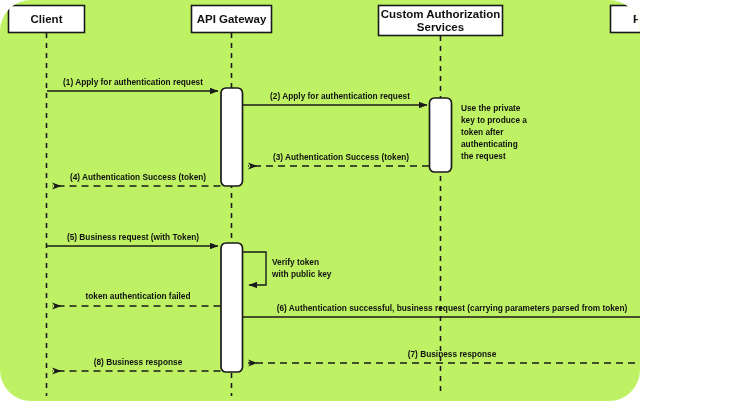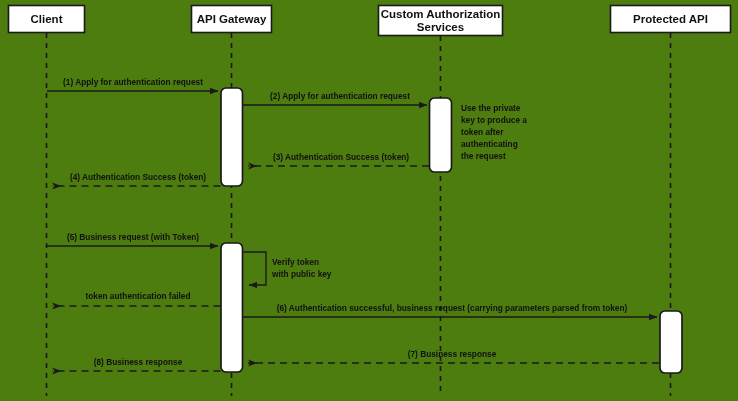--- a/index.html
+++ b/index.html
@@ -2,25 +2,26 @@
 <html><head>
 <meta charset="utf-8">
 <style>
   html, body {
     margin: 0;
     padding: 0;
     background: #ffffff;
   }
   #diagram-root {
     position: relative;
-    width: 738px;
+    width: 640px;
     height: 401px;
-    background: #4d7c0f;
+    background: #bef264;
     font-family: "Liberation Sans", sans-serif;
     overflow: hidden;
+    border-radius: 31px;
   }
   svg#seq-svg {
     position: absolute;
     left: 0;
     top: 0;
     width: 738px;
     height: 401px;
   }
   .lifeline-box {
     fill: #ffffff;

